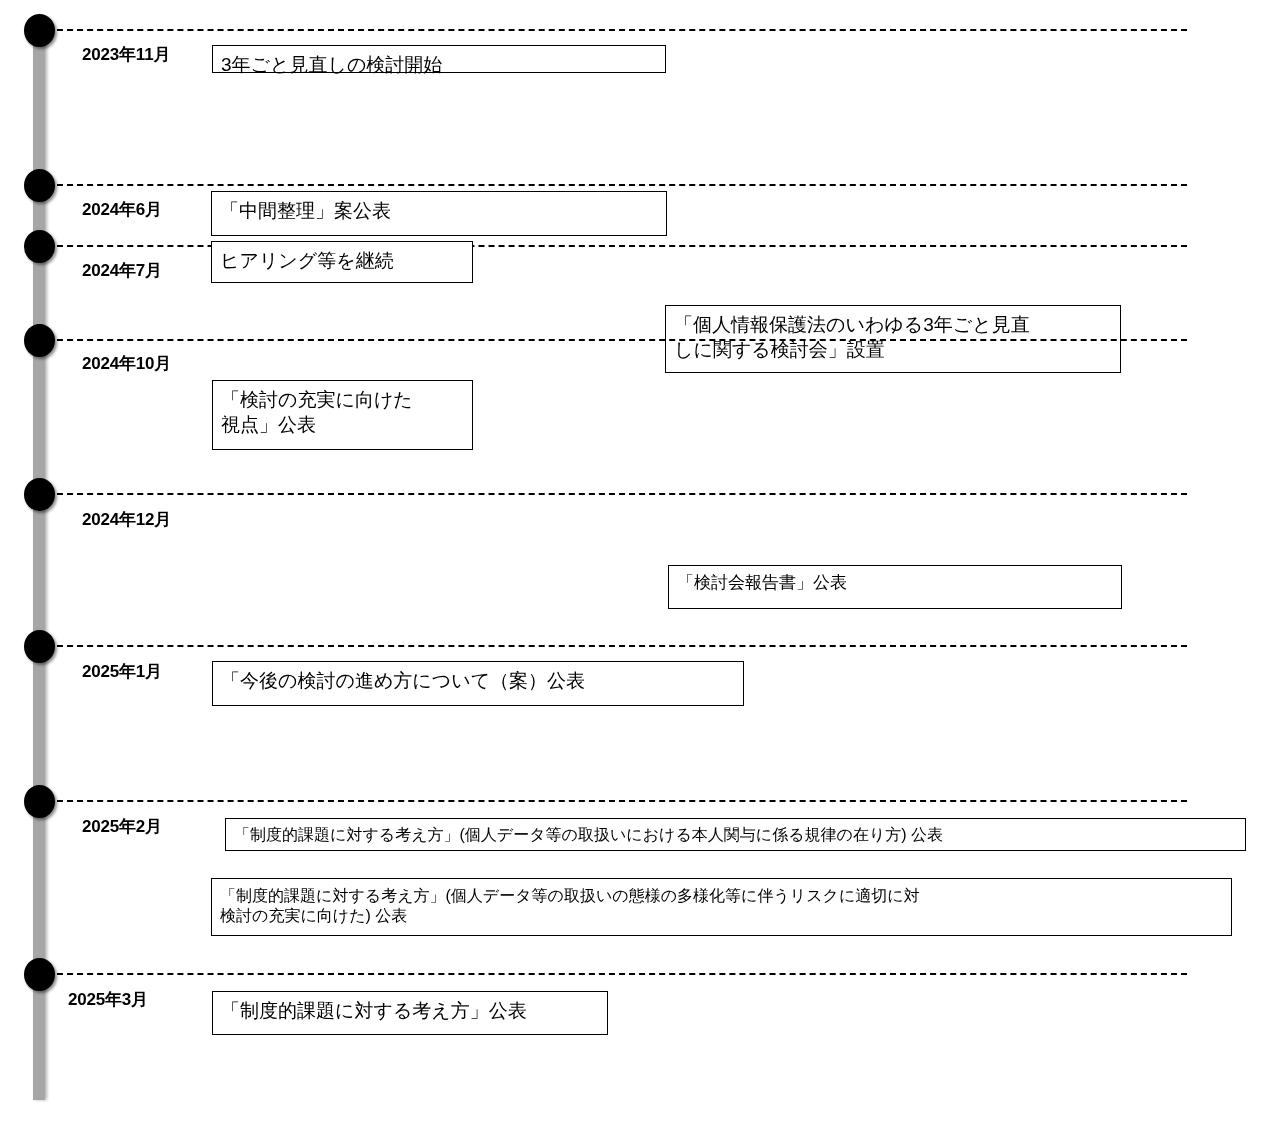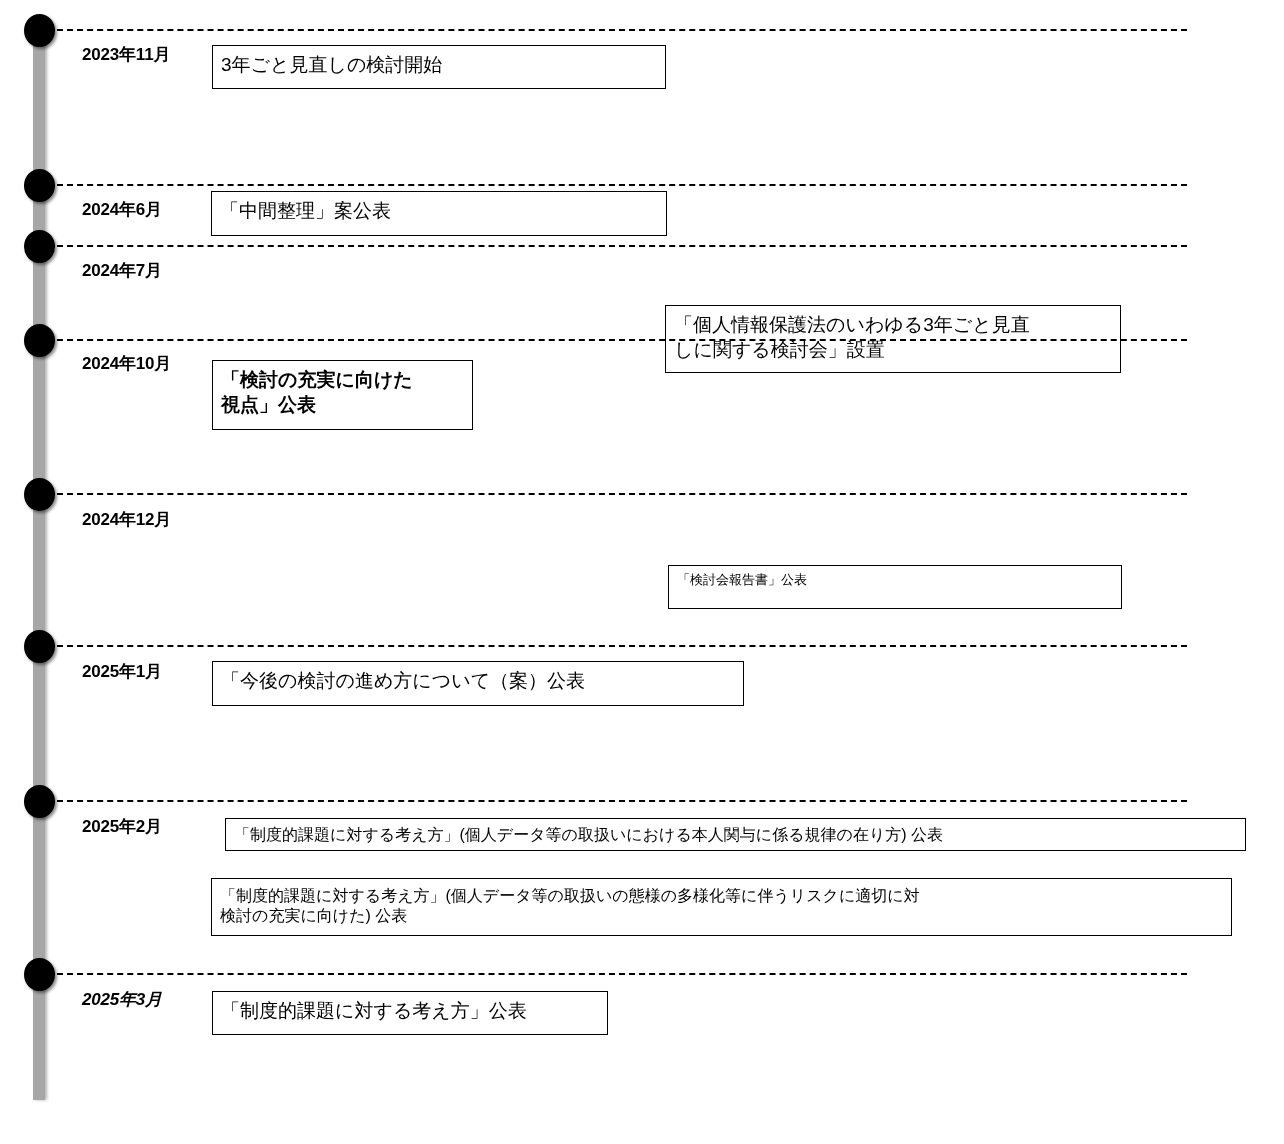--- a/index.html
+++ b/index.html
@@ -61,64 +61,67 @@
     background: #ffffff;
     box-sizing: border-box;
     display: flex;
     align-items: flex-start;
     padding: 6px 8px 4px 8px;
     font-size: 19px;
     line-height: 1.32;
     color: #000000;
   }
   .ebox.small {
-    font-size: 13px;
+    font-size: 17px;
     line-height: 1.30;
   }
   .ebox.tiny {
     font-size: 16px;
     line-height: 1.28;
   }
   .ebox span {
     display: block;
   }
 </style>
 </head>
 <body>
 
 <div id="canvas">
 
   <div class="spine"></div>
 
   <div class="node-dot" style="left:24px; top:14px;"></div>
   <div class="rule" style="left:57px; top:29px; width:1130px;"></div>
   <div class="month" style="left:82px; top:43px;">2023年11月</div>
-  <div class="ebox" style="left:212px; top:45px; width:454px; height:44px;">
+  <div class="ebox" style="left:212px; top:45px; width:454px; height:28px;">
     <span>3年ごと見直しの検討開始</span>
   </div>
 
   <div class="node-dot" style="left:24px; top:169px;"></div>
   <div class="rule" style="left:57px; top:184px; width:1130px;"></div>
   <div class="month" style="left:82px; top:198px;">2024年6月</div>
   <div class="ebox" style="left:211px; top:191px; width:456px; height:45px;">
     <span>「中間整理」案公表</span>
   </div>
 
   <div class="node-dot" style="left:24px; top:230px;"></div>
   <div class="rule" style="left:57px; top:245px; width:1130px;"></div>
   <div class="month" style="left:82px; top:259px;">2024年7月</div>
+  <div class="ebox" style="left:211px; top:241px; width:262px; height:42px;">
+    <span>ヒアリング等を継続</span>
+  </div>
   <div class="ebox" style="left:665px; top:260px; width:456px; height:68px; display:block; padding-top:6px;margin-top:45px;">
     <span>「個人情報保護法のいわゆる3年ごと見直</span>
     <span>しに関する検討会」設置</span>
   </div>
 
   <div class="node-dot" style="left:24px; top:324px;"></div>
   <div class="rule" style="left:57px; top:339px; width:1130px;"></div>
   <div class="month" style="left:82px; top:352px;">2024年10月</div>
-  <div class="ebox" style="left:212px; top:360px; width:261px; height:70px; display:block; padding-top:6px;font-weight:bold;">
+  <div class="ebox" style="left:212px; top:380px; width:261px; height:70px; display:block; padding-top:6px;">
     <span>「検討の充実に向けた</span>
     <span>視点」公表</span>
   </div>
 
   <div class="node-dot" style="left:24px; top:478px;"></div>
   <div class="rule" style="left:57px; top:493px; width:1130px;"></div>
   <div class="month" style="left:82px; top:508px;">2024年12月</div>
   <div class="ebox small" style="left:668px; top:565px; width:454px; height:44px;">
     <span>「検討会報告書」公表</span>
   </div>
@@ -136,18 +139,18 @@
   <div class="ebox tiny" style="left:225px; top:818px; width:1021px; height:33px; align-items:flex-start;">
     <span>「制度的課題に対する考え方」(個人データ等の取扱いにおける本人関与に係る規律の在り方) 公表</span>
   </div>
   <div class="ebox tiny" style="left:211px; top:878px; width:1021px; height:58px; display:block; padding-top:7px;">
     <span>「制度的課題に対する考え方」(個人データ等の取扱いの態様の多様化等に伴うリスクに適切に対</span>
     <span>検討の充実に向けた) 公表</span>
   </div>
 
   <div class="node-dot" style="left:24px; top:958px;"></div>
   <div class="rule" style="left:57px; top:973px; width:1130px;"></div>
-  <div class="month" style="left:82px; top:988px;font-style:italic;">2025年3月</div>
+  <div class="month" style="left:68px; top:988px;">2025年3月</div>
   <div class="ebox" style="left:212px; top:991px; width:396px; height:44px;">
     <span>「制度的課題に対する考え方」公表</span>
   </div>
 
 </div>
 
 </body></html>

